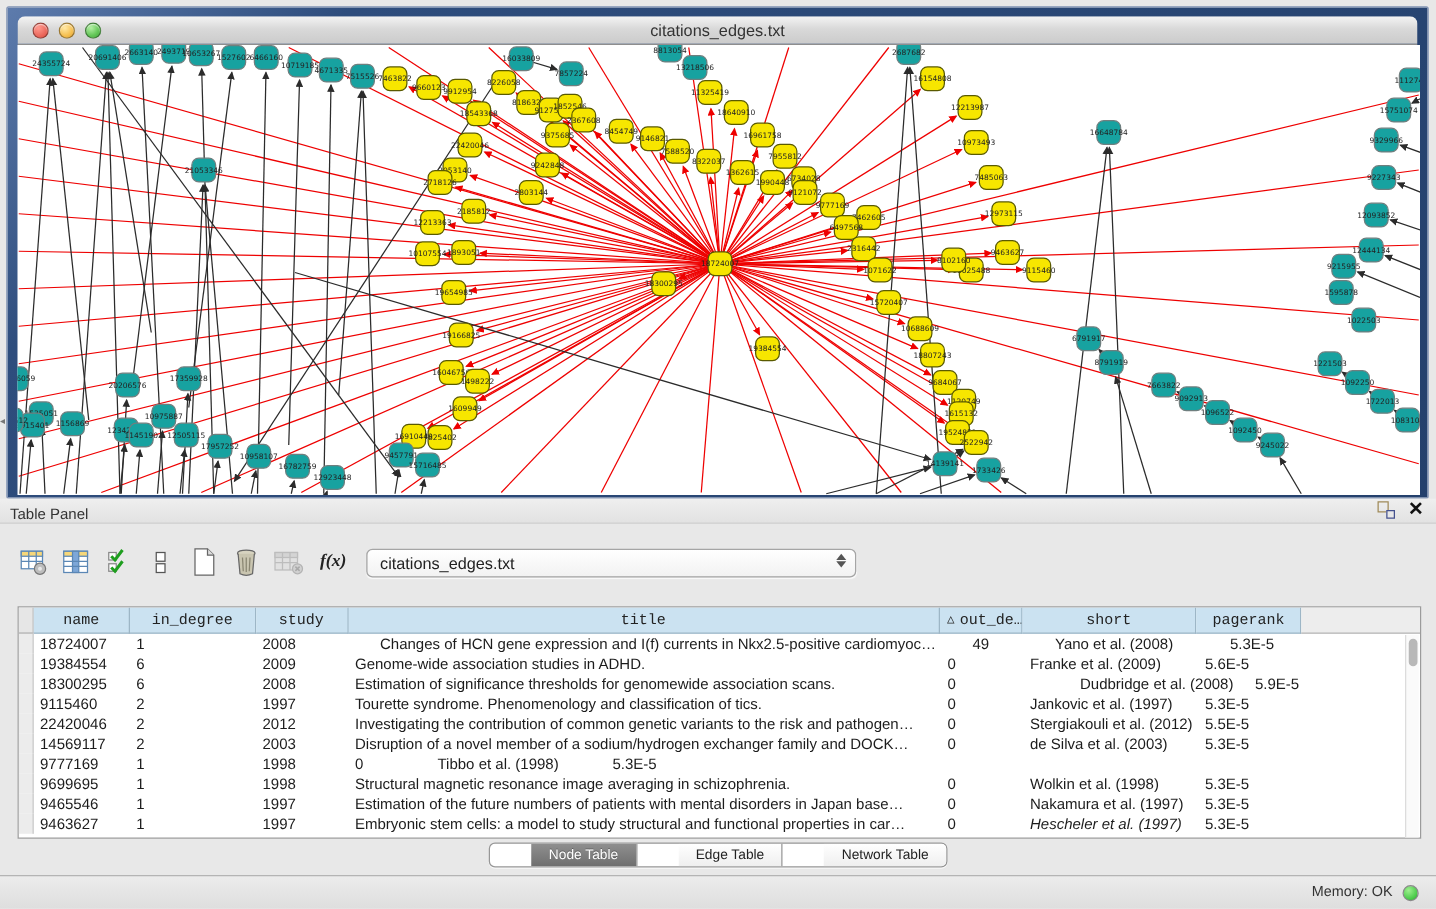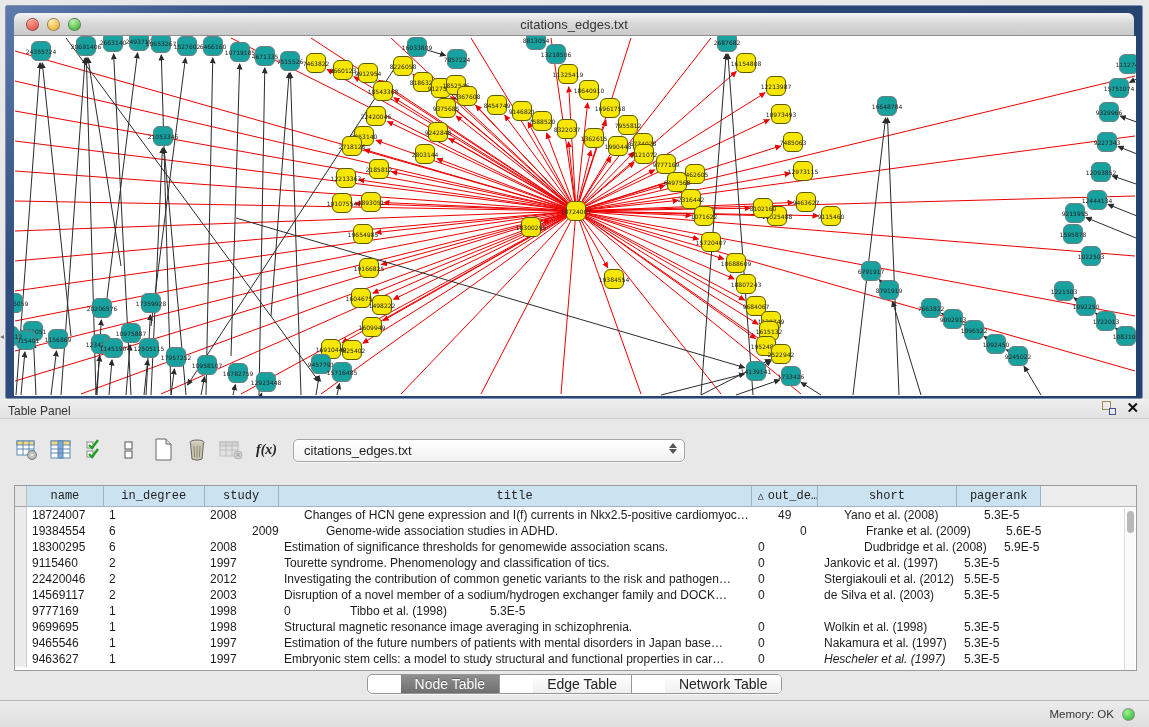--- a/index.html
+++ b/index.html
@@ -68,21 +68,21 @@
   .sort-glyph { font-size:10px; margin-right:4px; color:#2a2a2a; }
   .tbody { position:absolute; left:0; top:21px; width:100%; }
   .tr { display:flex; height:16px; }
   .td { font-size:12px; color:#1c1c1c; line-height:16px; white-space:nowrap; overflow:hidden; padding-left:5px; }
   .td.rowhdr { background:#ececec; border-right:1px solid #c9c9c9; padding-left:0; }
   .vscroll { position:absolute; right:1px; top:22px; width:11px; height:163px; background:#fafafa; border-left:1px solid #dcdcdc; }
   .vthumb { position:absolute; left:2px; top:3px; width:7px; height:22px; background:#b8b8b8; border-radius:4px; }
 
   .tp-tabs { position:absolute; left:0; top:275px; width:100%; height:22px; display:flex; justify-content:center; }
   .seg { display:flex; height:20px; border:1px solid #979797; border-radius:5px; overflow:hidden; background:#fff; box-shadow:0 1px 0 rgba(255,255,255,.7); }
-  .seg-btn { padding:0 14px; font-size:14px; color:#222; background:linear-gradient(#ffffff,#efefef);
+  .seg-btn { padding:0 14px; font-size:11px; color:#222; background:linear-gradient(#ffffff,#efefef);
     display:flex; align-items:center; border-right:1px solid #979797; cursor:default;margin-left:33px; }
   .seg-btn:last-child { border-right:none; }
   .seg-btn.selected { background:linear-gradient(#8f8f8f,#6f6f6f); color:#fff; text-shadow:0 -1px 0 rgba(0,0,0,.3); }
 
   
   .statusbar { position:absolute; left:0; top:700px; width:1149px; height:27px;
     background:linear-gradient(#ececec,#dedede); border-top:1px solid #b4b4b4;
     display:flex; align-items:center; justify-content:flex-end; }
   .mem-label { font-size:11.5px; color:#333; margin-right:8px; }
   .mem-dot { width:13px; height:13px; border-radius:50%; margin-right:14px;
@@ -512,21 +512,21 @@
             <div class="td" style="width: 74px;">2008</div>
             <div class="td" style="width: 474px; margin-left: 20px;">Changes of HCN gene expression and I(f) currents in Nkx2.5-positive cardiomyoc…</div>
             <div class="td" style="width: 66px;">49</div>
             <div class="td" style="width: 140px;">Yano et al. (2008)</div>
             <div class="td" style="width: 84px;">5.3E-5</div>
           </div>
           <div class="tr">
             <div class="td rowhdr" style="width: 12px;"></div>
             <div class="td" style="width: 77px;">19384554</div>
             <div class="td" style="width: 101px;">6</div>
-            <div class="td" style="width: 74px; margin-left: 42px;">2009</div>
+            <div class="td" style="width: 74px;">2009</div>
             <div class="td" style="width: 474px;">Genome-wide association studies in ADHD.</div>
             <div class="td" style="width: 66px;">0</div>
             <div class="td" style="width: 140px;">Franke et al. (2009)</div>
             <div class="td" style="width: 84px;">5.6E-5</div>
           </div>
           <div class="tr">
             <div class="td rowhdr" style="width: 12px;"></div>
             <div class="td" style="width: 77px;">18300295</div>
             <div class="td" style="width: 101px;">6</div>
             <div class="td" style="width: 74px;">2008</div>

